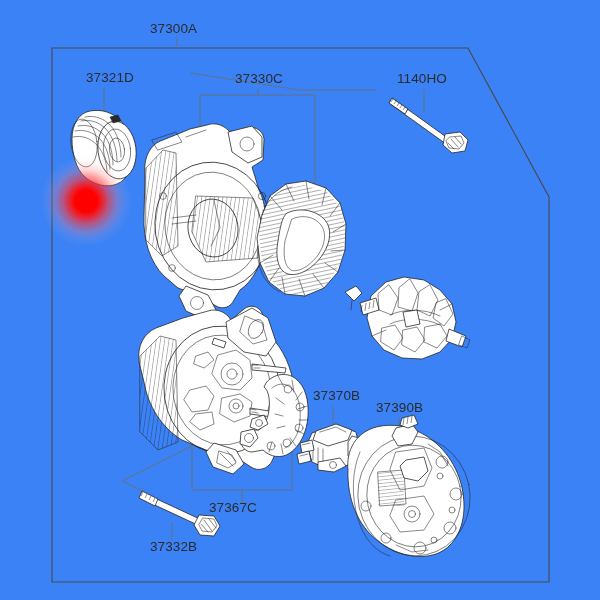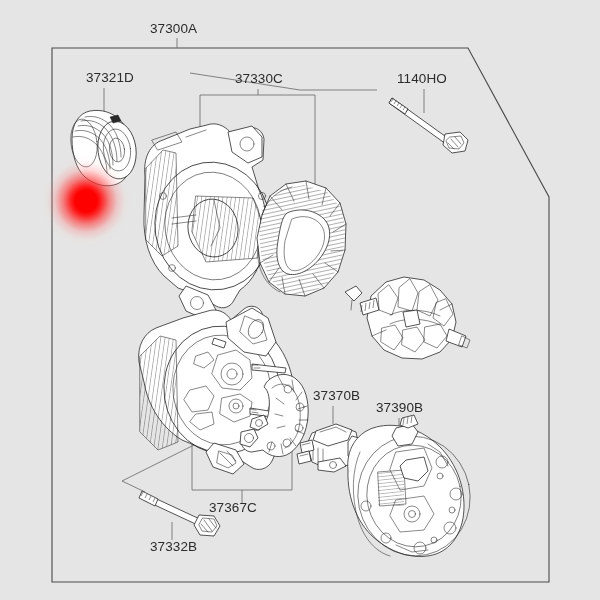--- a/index.html
+++ b/index.html
@@ -13,21 +13,21 @@
     height: 600px;
     overflow: hidden;
     font-family: "Liberation Sans", sans-serif;
     position: relative;
   }
   #diagram-root {
     position: absolute;
     left: 0; top: 0;
     width: 600px;
     height: 600px;
-    background: #e5e5e5;
+    background: #3b82f6;
   }
   #diagram-svg {
     position: absolute;
     left: 0; top: 0;
     width: 600px;
     height: 600px;
     display: block;
   }
   .label-text {
     font-family: "Liberation Sans", sans-serif;

